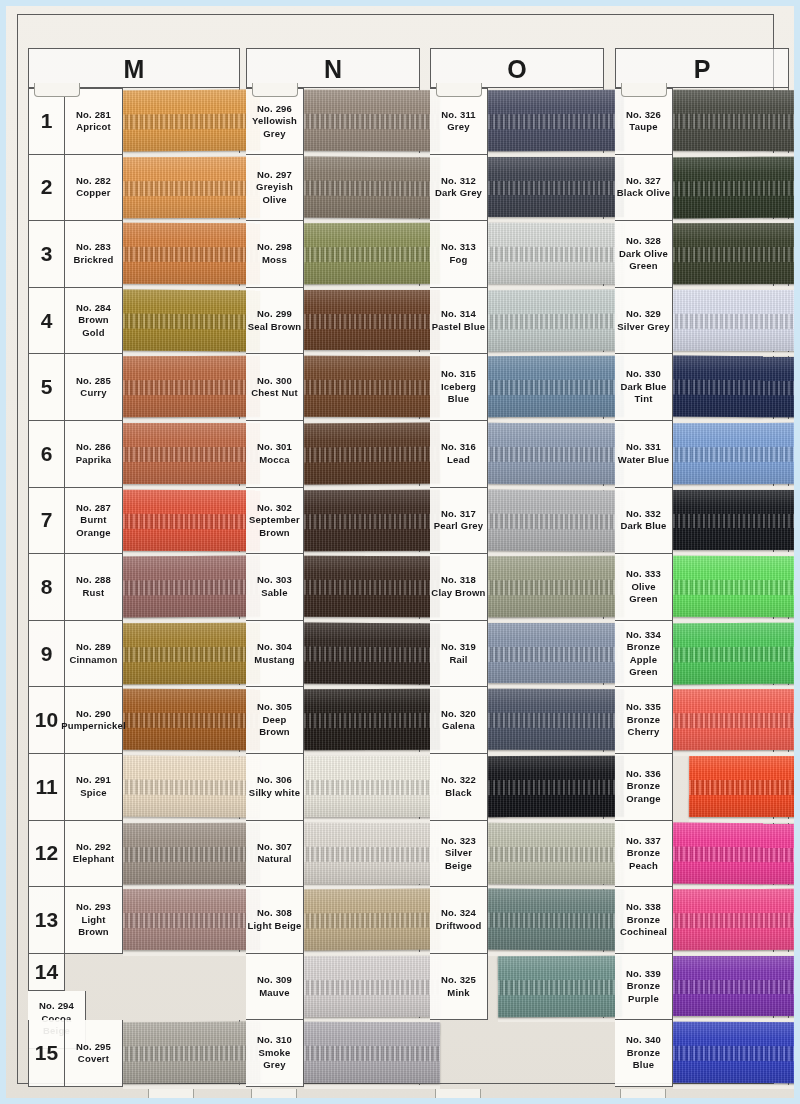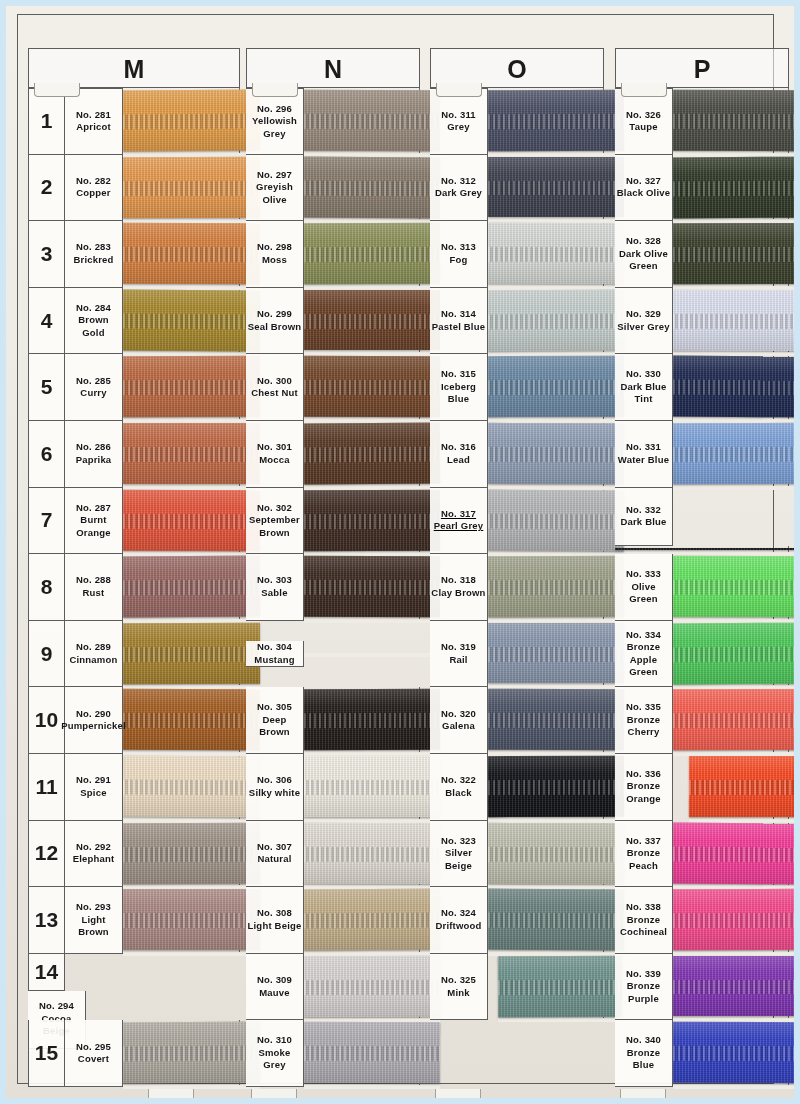--- a/index.html
+++ b/index.html
@@ -498,21 +498,21 @@
               <div class="no">No.  303</div>
               <div class="nm">Sable</div>
             </div>
             <div class="swatch-cell">
               <div class="swatch" style="background: rgb(60, 42, 33); transform: rotate(0.12deg);">
                 <div class="gloss"></div>
               </div>
               <div class="gap"></div>
             </div>
           </div>
-          <div class="row" style="height: 66.6px; align-items: center;">
+          <div class="row" style="height: 66.6px;">
             <div class="name-cell">
               <div class="no">No.  304</div>
               <div class="nm">Mustang</div>
             </div>
             <div class="swatch-cell">
               <div class="swatch" style="background: rgb(47, 37, 32); transform: rotate(0.36deg);">
                 <div class="gloss"></div>
               </div>
               <div class="gap"></div>
             </div>
@@ -662,21 +662,21 @@
               <div class="no">No.  316</div>
               <div class="nm">Lead</div>
             </div>
             <div class="swatch-cell">
               <div class="swatch" style="background: rgb(146, 161, 184); transform: rotate(0.12deg);">
                 <div class="gloss"></div>
               </div>
               <div class="gap"></div>
             </div>
           </div>
-          <div class="row" style="height: 66.6px; text-decoration: underline;">
+          <div class="row" style="height: 66.6px;">
             <div class="name-cell">
               <div class="no">No.  317</div>
               <div class="nm">Pearl Grey</div>
             </div>
             <div class="swatch-cell">
               <div class="swatch" style="background: rgb(183, 184, 186); transform: rotate(0.36deg);">
                 <div class="gloss"></div>
               </div>
               <div class="gap"></div>
             </div>
@@ -838,21 +838,21 @@
               <div class="no">No.  331</div>
               <div class="nm">Water Blue</div>
             </div>
             <div class="swatch-cell">
               <div class="swatch" style="background: rgb(128, 165, 221); transform: rotate(-0.24deg);">
                 <div class="gloss"></div>
               </div>
               <div class="gap"></div>
             </div>
           </div>
-          <div class="row" style="height: 66.6px; flex-direction: column;">
+          <div class="row" style="height: 66.6px;">
             <div class="name-cell">
               <div class="no">No.  332</div>
               <div class="nm">Dark Blue</div>
             </div>
             <div class="swatch-cell">
               <div class="swatch" style="background: rgb(20, 22, 28); transform: rotate(0deg);">
                 <div class="gloss"></div>
               </div>
               <div class="gap"></div>
             </div>

